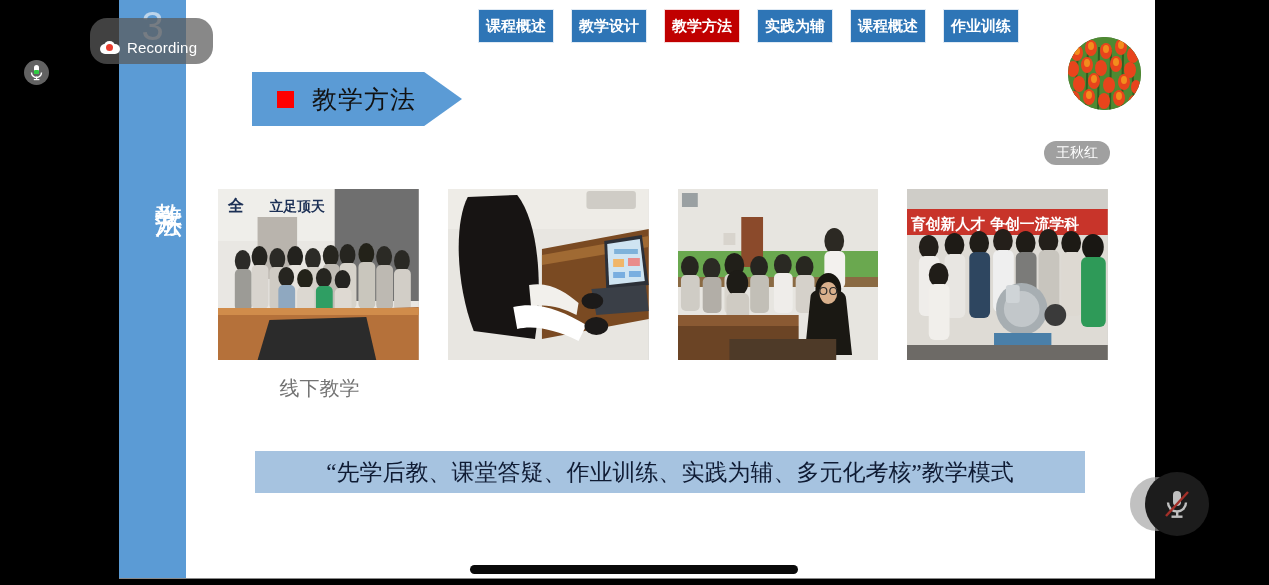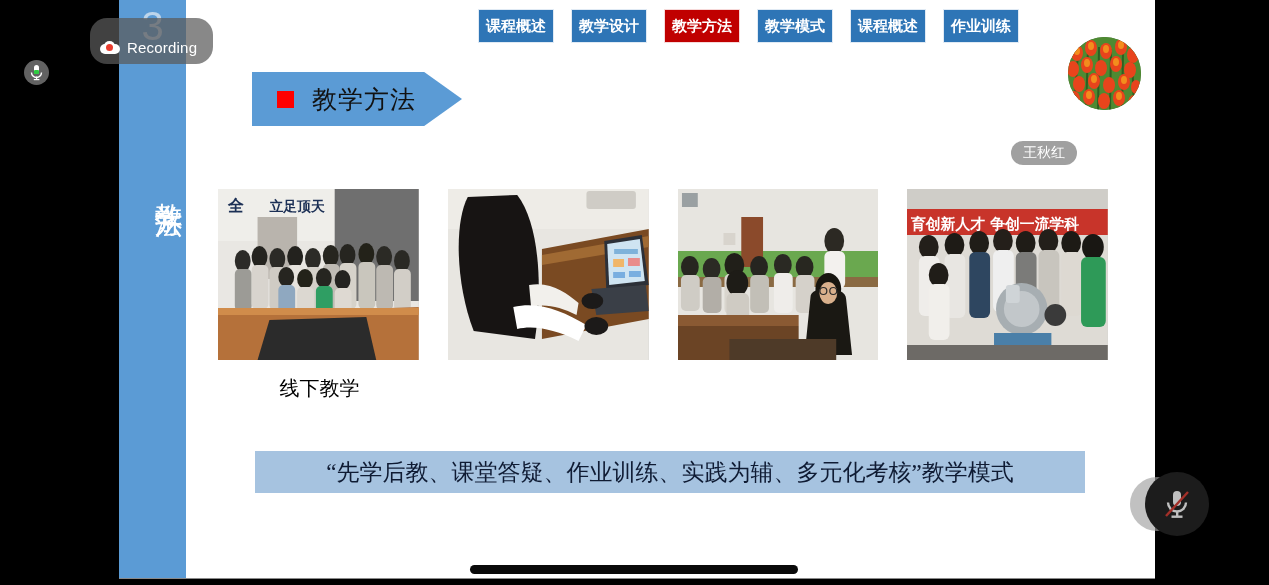--- a/index.html
+++ b/index.html
@@ -40,34 +40,34 @@
   #title-bullet{width:17px;height:17px;background:#ff0000;margin-left:25px;}
   #title-text{margin-left:18px;font-size:25px;color:#111;letter-spacing:1px;}
 
   
   #photos{position:absolute;left:99px;top:189px;width:890px;display:flex;gap:29px;}
   .photo{width:203px;height:171px;overflow:hidden;position:relative;background:#cfcfcf;}
   .photo svg{display:block;width:100%;height:100%;}
 
   
   #captions{position:absolute;left:99px;top:375px;width:890px;display:flex;gap:29px;}
-  .caption{width:203px;text-align:center;font-size:20px;color:#000000;}
+  .caption{width:203px;text-align:center;font-size:20px;color:#737373;}
 
   
   #bottom-strip{position:absolute;left:136px;top:451px;width:830px;height:42px;background:#a6c3e0;
                 display:flex;align-items:center;justify-content:center;font-family:Liberation Serif, serif;}
   #bottom-strip .txt{font-size:23px;color:#0f1b33;white-space:nowrap;}
 
   
   #avatar-wrap{position:absolute;left:1068px;top:37px;width:73px;height:73px;z-index:6;}
   #avatar{width:73px;height:73px;border-radius:50%;overflow:hidden;}
   #avatar svg{display:block;width:100%;height:100%;}
   #mic-ind{position:absolute;left:24px;top:60px;width:25px;height:25px;border-radius:50%;
            background:rgba(120,120,120,.82);display:flex;align-items:center;justify-content:center;z-index:7;}
-  #name-pill{position:absolute;left:1011px;top:141px;height:24px;background:#a0a0a0;border-radius:12px;
+  #name-pill{position:absolute;left:1044px;top:141px;height:24px;background:#a0a0a0;border-radius:12px;
              display:flex;align-items:center;justify-content:center;padding:0 12px;z-index:6;}
   #name-pill span{color:#fff;font-size:14px;}
 
   
   #mute-btn{position:absolute;left:1145px;top:472px;width:64px;height:64px;border-radius:50%;
             background:#1c1c1c;display:flex;align-items:center;justify-content:center;z-index:8;}
   #mute-halo{position:absolute;left:1130px;top:477px;width:54px;height:54px;border-radius:50%;
             background:rgba(160,160,160,.65);z-index:7;}
 
   
@@ -260,21 +260,21 @@
         <div class="bump"></div>
         <div class="dot"></div>
     </div>
     <div class="label">Recording</div>
   </div>
 
   <div id="tabs">
     <div class="tab blue">课程概述</div>
     <div class="tab blue">教学设计</div>
     <div class="tab red">教学方法</div>
-    <div class="tab blue">教学模式</div>
+    <div class="tab blue">实践为辅</div>
     <div class="tab blue">课程概述</div>
     <div class="tab blue">作业训练</div>
   </div>
 
   <div id="avatar-wrap">
     <div id="avatar">
       <svg viewBox="0 0 73 73" preserveAspectRatio="none">
         <rect width="73" height="73" fill="#3f6b2e"></rect>
         <g fill="#4e8a32">
           <rect x="0" y="0" width="73" height="73"></rect>

